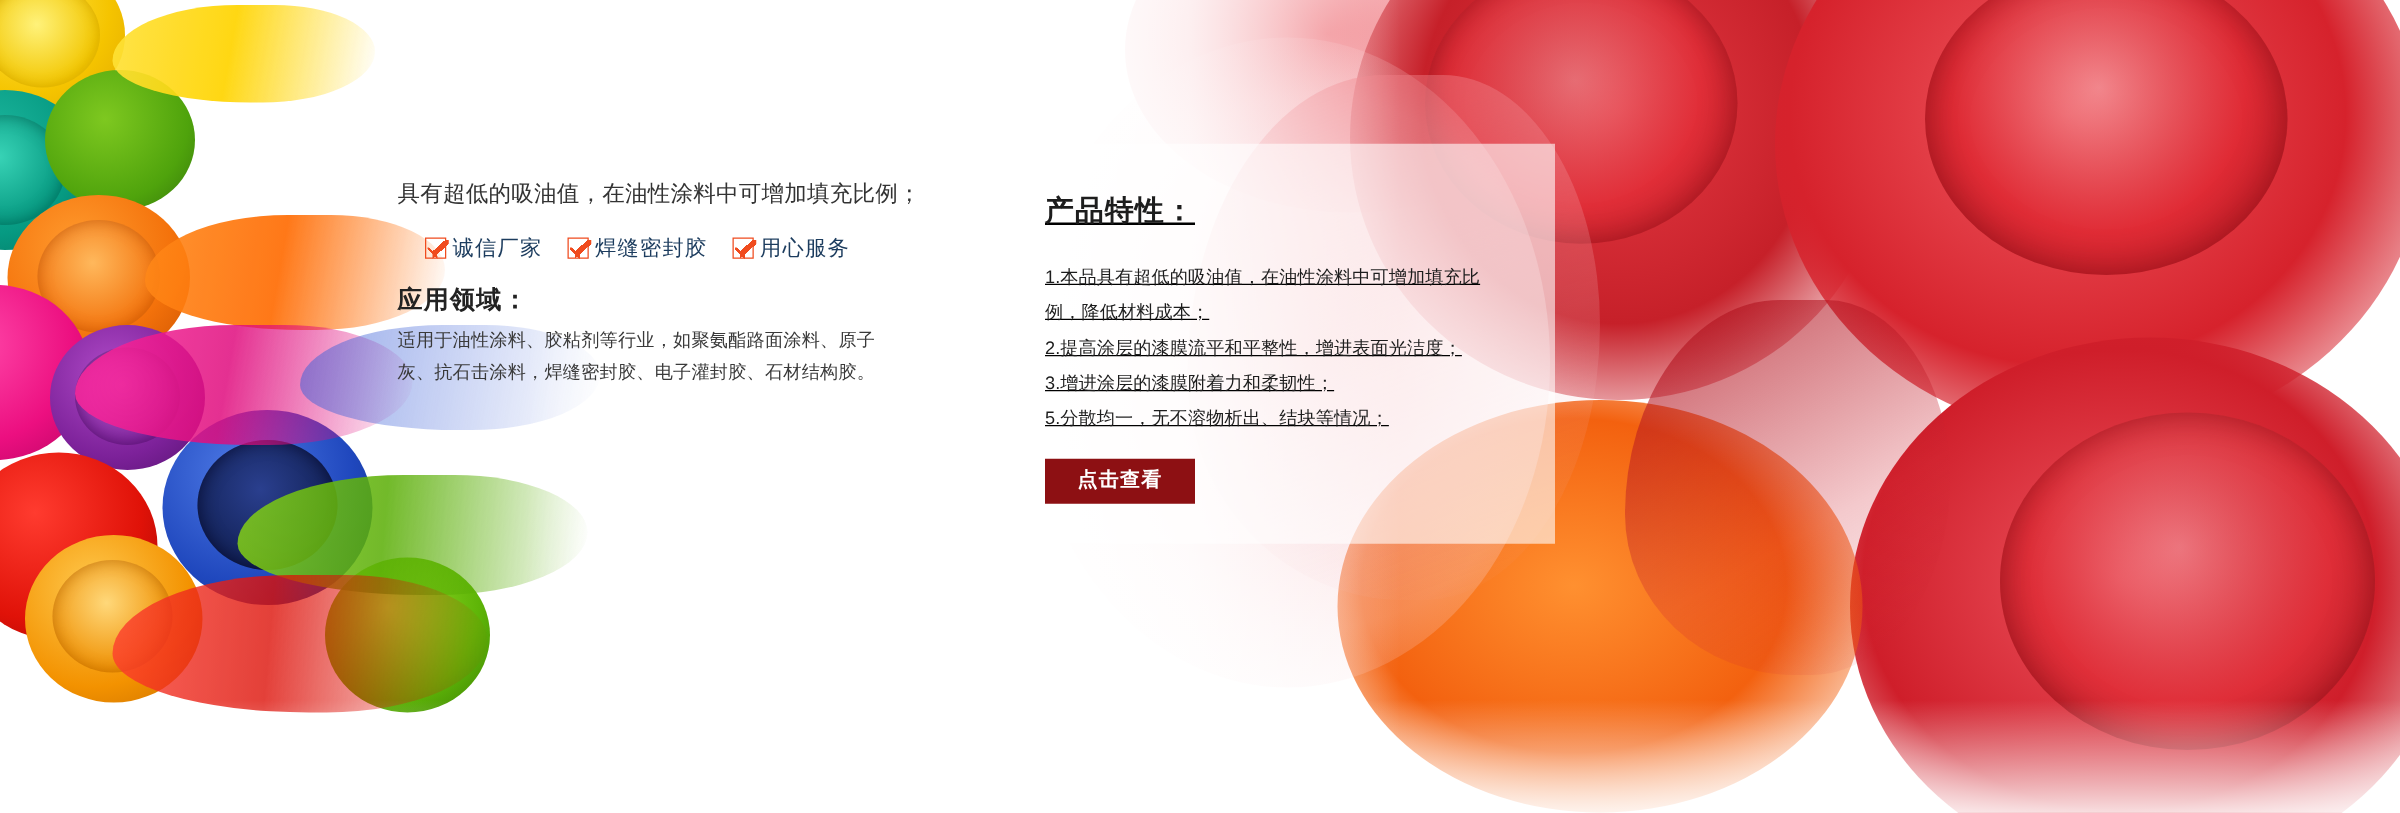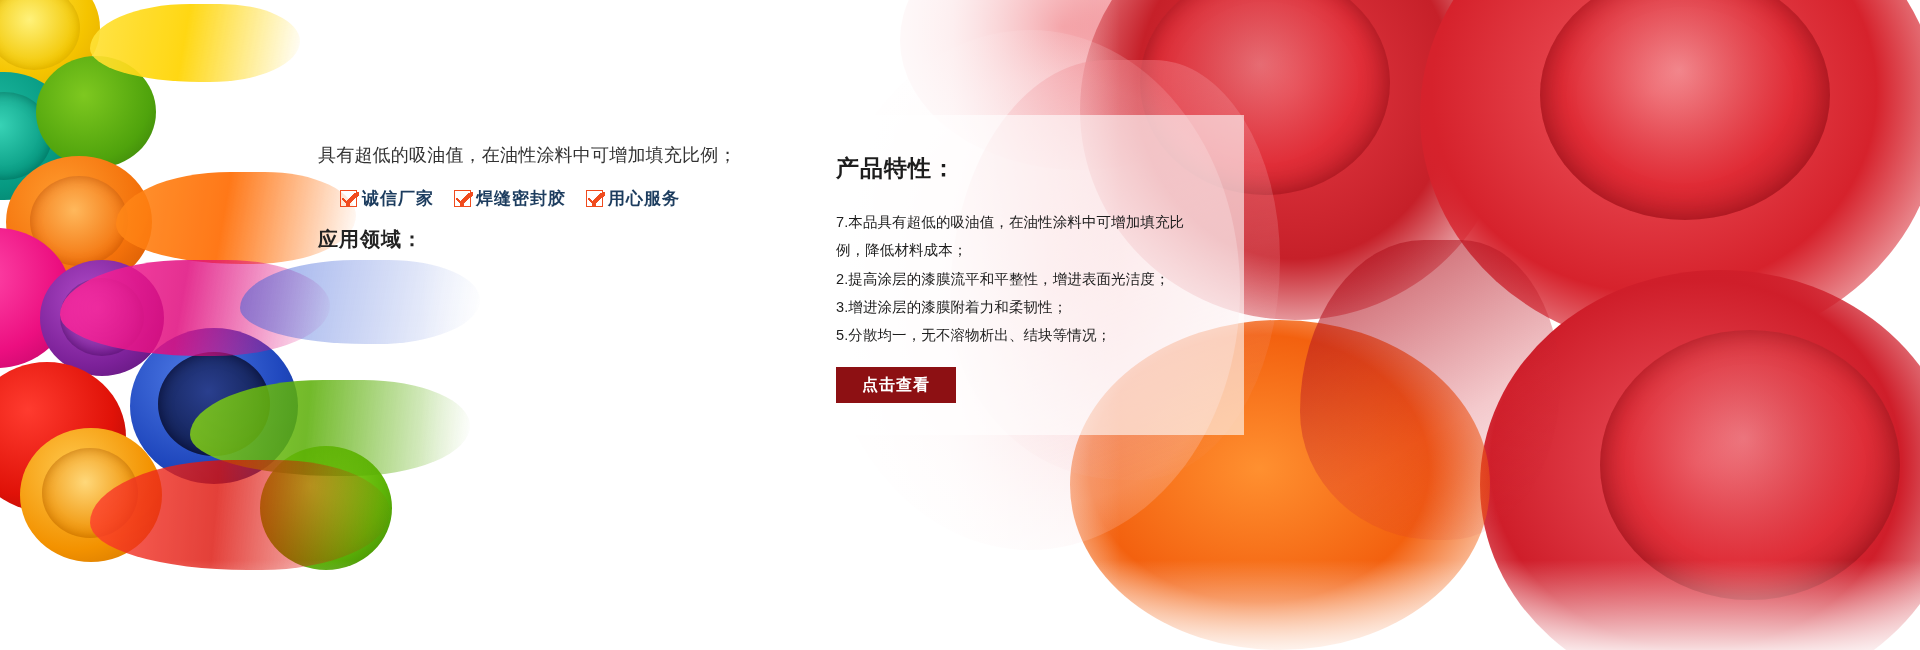--- a/index.html
+++ b/index.html
@@ -47,21 +47,21 @@
     margin-top:24px;color:#333333;font-size:18px;line-height:1.5;letter-spacing:.2px;
   }
   .headline{
     margin-top:14px;color:#1c3c5e;font-size:40px;font-weight:bold;
     font-family:"Liberation Serif","DejaVu Serif",serif;
     letter-spacing:2px;white-space:nowrap;
   }
   .headline span{margin-right:26px;}
   .headline span:last-child{margin-right:0;}
 
-  .tick-row{margin-top:18px;display:flex;gap:6px;padding-left:22px;font-weight:bold;}
+  .tick-row{margin-top:18px;display:flex;gap:6px;padding-left:22px;}
   .tick-item{display:flex;align-items:center;gap:5px;margin-right:14px;}
   .tick-item:last-child{margin-right:0;}
   .tick-box{
     position:relative;width:15px;height:15px;border:1.6px solid #f04b1e;
     display:inline-block;flex:none;
   }
   .tick-box::after{
     content:"";position:absolute;left:1px;top:1px;width:17px;height:15px;
     background:
       linear-gradient(45deg,transparent 44%,#f04b1e 44%,#f04b1e 62%,transparent 62%) no-repeat left bottom/8px 9px,
@@ -79,21 +79,21 @@
     margin-top:8px;color:#3a3a3a;font-size:14.5px;line-height:1.75;letter-spacing:.2px;
     max-width:400px;
   }
 
   
   .panel{
     position:absolute;left:802px;top:115px;width:442px;height:320px;
     background:rgba(255,255,255,.60);
     z-index:5;
   }
-  .panel-inner{padding:38px 34px 0 34px;}
+  .panel-inner{padding:38px 34px 0 34px;text-decoration:underline;}
   .panel-title{color:#1d1d1d;font-size:23px;font-weight:bold;letter-spacing:1px;}
   .panel-list{margin-top:24px;color:#1d1d1d;font-size:14.5px;line-height:1.95;letter-spacing:.1px;}
   .panel-list p{margin:0;}
   .cta{
     display:inline-block;margin-top:18px;background:#8d1013;color:#ffffff;
     font-size:16px;font-weight:bold;letter-spacing:1px;padding:10px 26px;line-height:1;
     border:none;cursor:pointer;font-family:"Liberation Sans","DejaVu Sans",sans-serif;
   }
 </style>
 </head>
@@ -172,28 +172,29 @@
         <span class="tick-box"></span>
         <span class="tick-label">焊缝密封胶</span>
       </div>
       <div class="tick-item">
         <span class="tick-box"></span>
         <span class="tick-label">用心服务</span>
       </div>
     </div>
 
     <div class="field-title">应用领域：</div>
+    <div class="field-body">适用于油性涂料、胶粘剂等行业，如聚氨酯路面涂料、原子灰、抗石击涂料，焊缝密封胶、电子灌封胶、石材结构胶。</div>
   </div>
 
   <div class="panel">
     <div class="panel-inner">
       <div class="panel-title">产品特性：</div>
 
       <div class="panel-list">
-        <p>7.本品具有超低的吸油值，在油性涂料中可增加填充比例，降低材料成本；</p>
+        <p>1.本品具有超低的吸油值，在油性涂料中可增加填充比例，降低材料成本；</p>
         <p>2.提高涂层的漆膜流平和平整性，增进表面光洁度；</p>
         <p>3.增进涂层的漆膜附着力和柔韧性；</p>
         <p>5.分散均一，无不溶物析出、结块等情况；</p>
       </div>
 
       <button class="cta">点击查看</button>
     </div>
   </div>
 
 </div>

